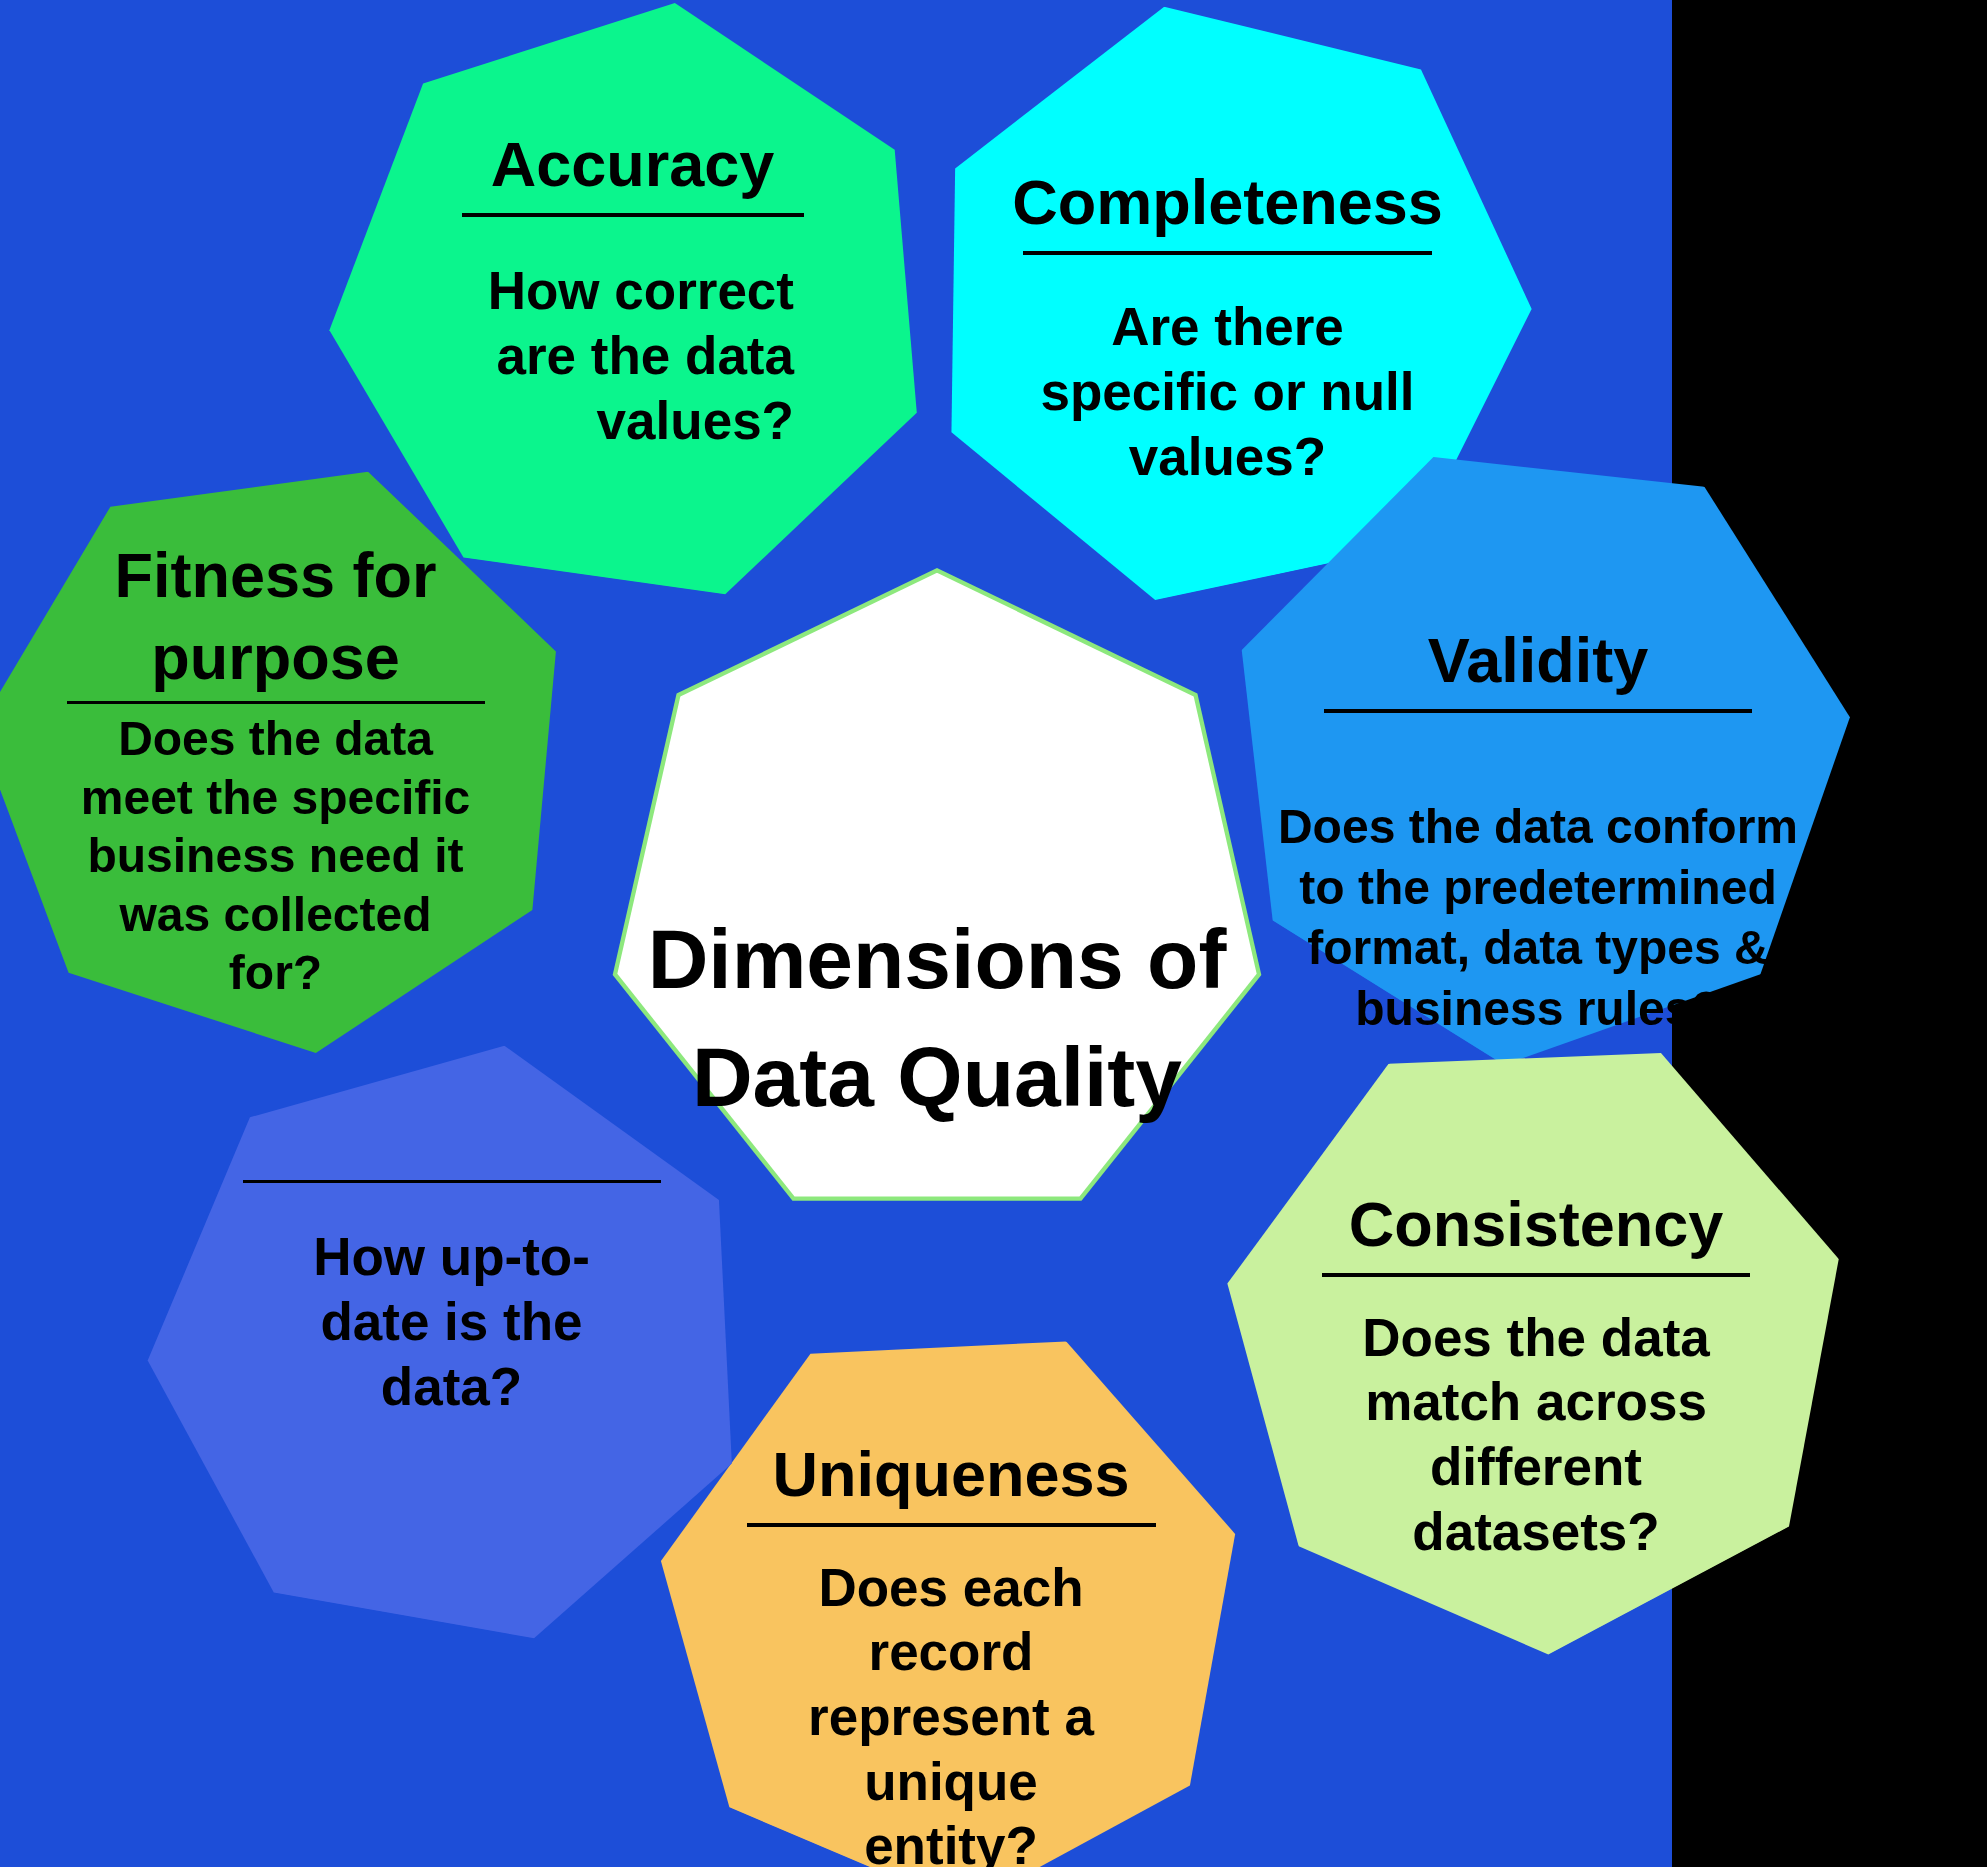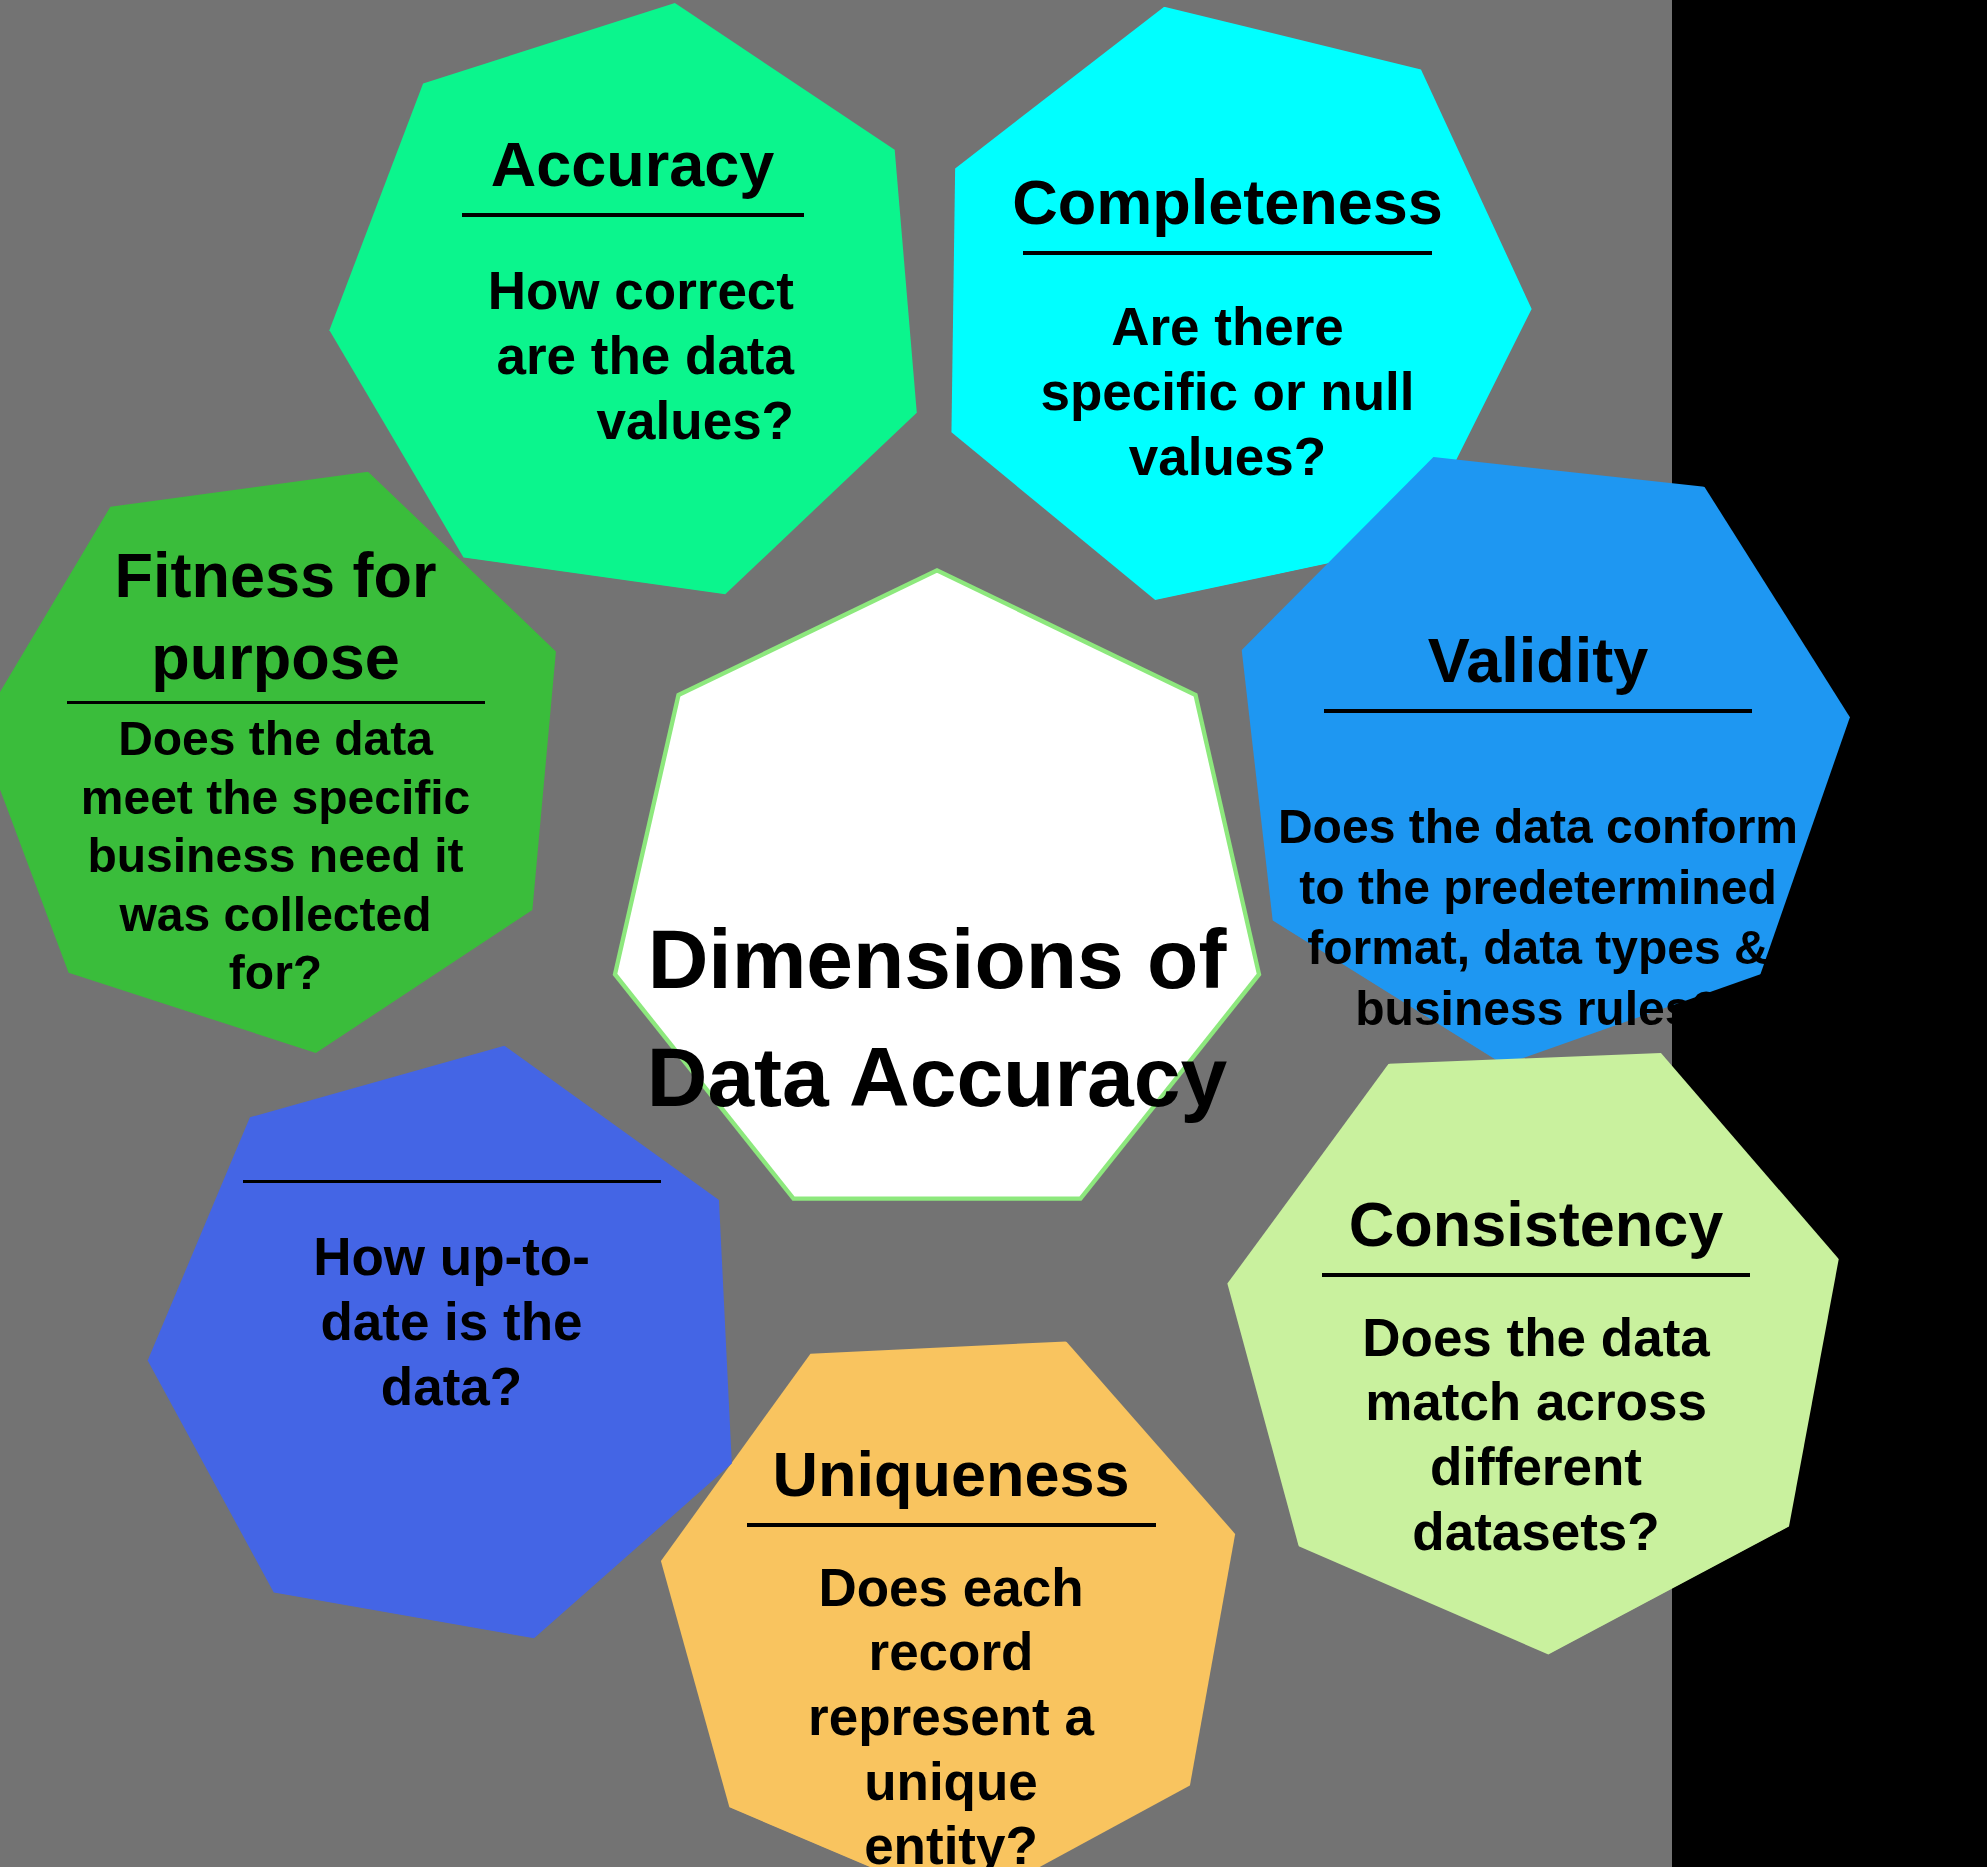--- a/index.html
+++ b/index.html
@@ -8,21 +8,21 @@
     width: 1988px;
     height: 1868px;
     overflow: hidden;
     background: #000000;
     font-family: "Liberation Sans", sans-serif;
   }
   .canvas {
     position: relative;
     width: 1672px;
     height: 1868px;
-    background: #737373;
+    background: #1d4ed8;
   }
   .hep {
     position: absolute;
   }
   .hep-shape {
     position: absolute;
     inset: 0;
     clip-path: polygon(50% 0%, 89.1% 18.85%, 98.7% 61.1%, 71.7% 95%, 28.3% 95%, 1.3% 61.1%, 10.9% 18.85%);
   }
   .hep-content {
@@ -197,18 +197,18 @@
 was collected
 for?</div>
     </div>
   </div>
 
   <div class="hep" id="hep-center">
     <div class="hep-shape center-outer" style="background-color: rgb(141, 232, 125);"></div>
     <div class="hep-shape center-inner" style="background-color: rgb(255, 255, 255);"></div>
     <div class="hep-content">
       <div class="center-title">Dimensions of
-Data Accuracy</div>
+Data Quality</div>
     </div>
   </div>
 
 </div>
 
 
 </body></html>

